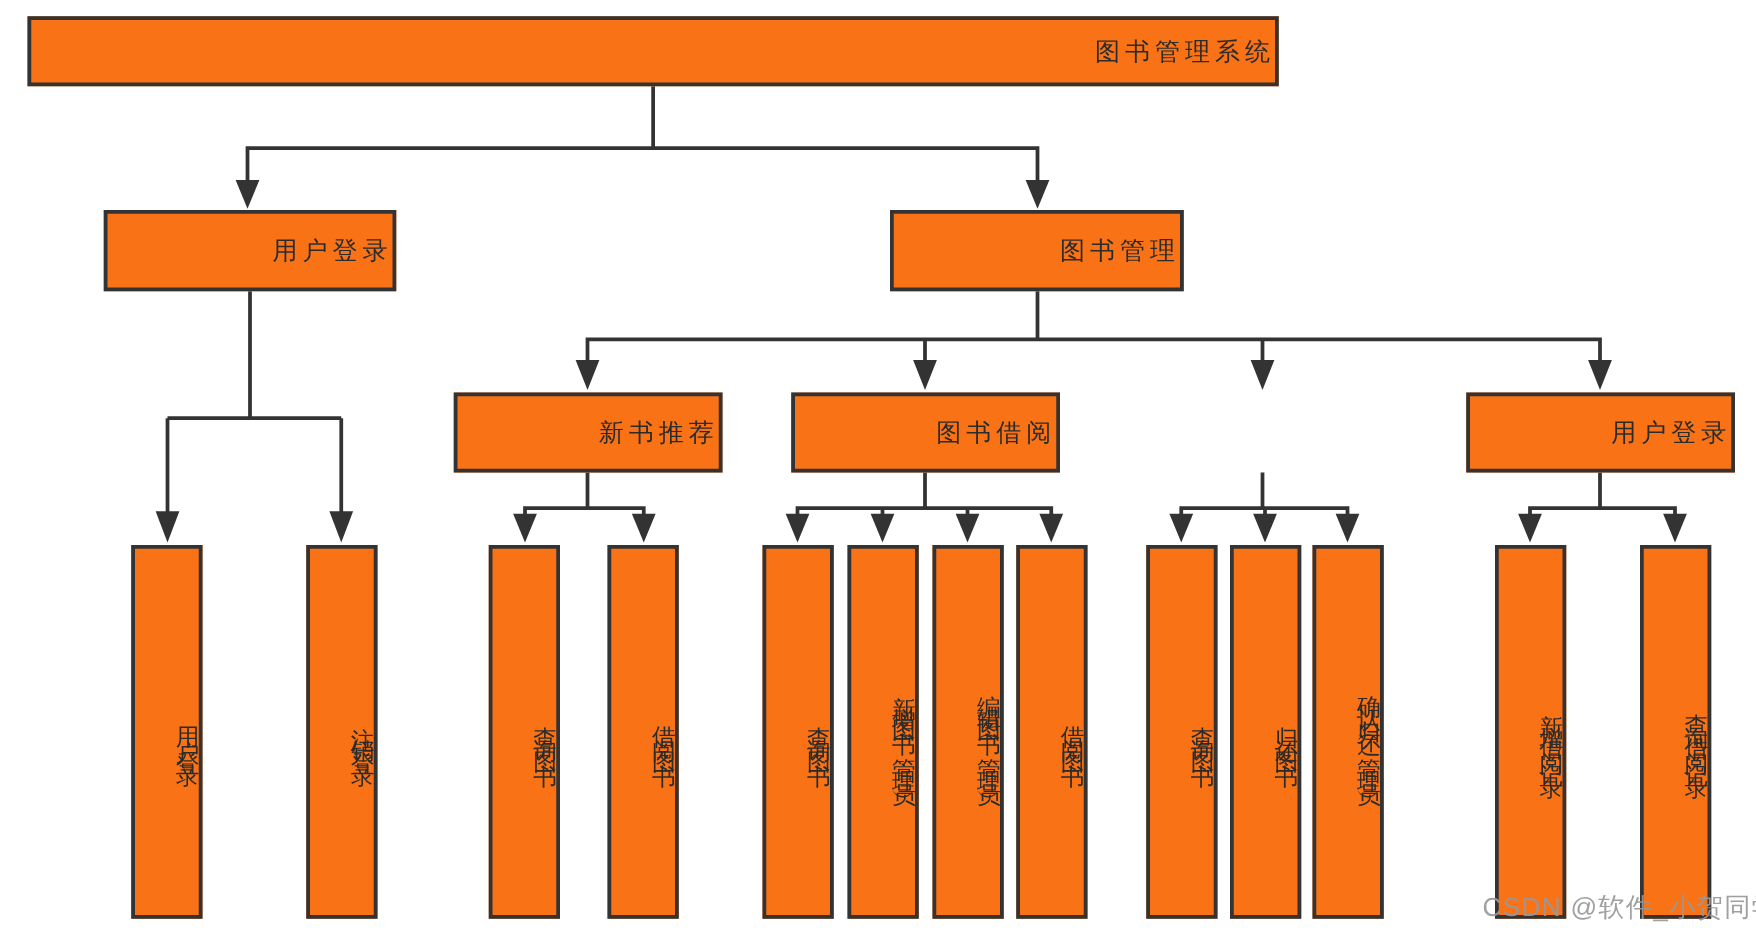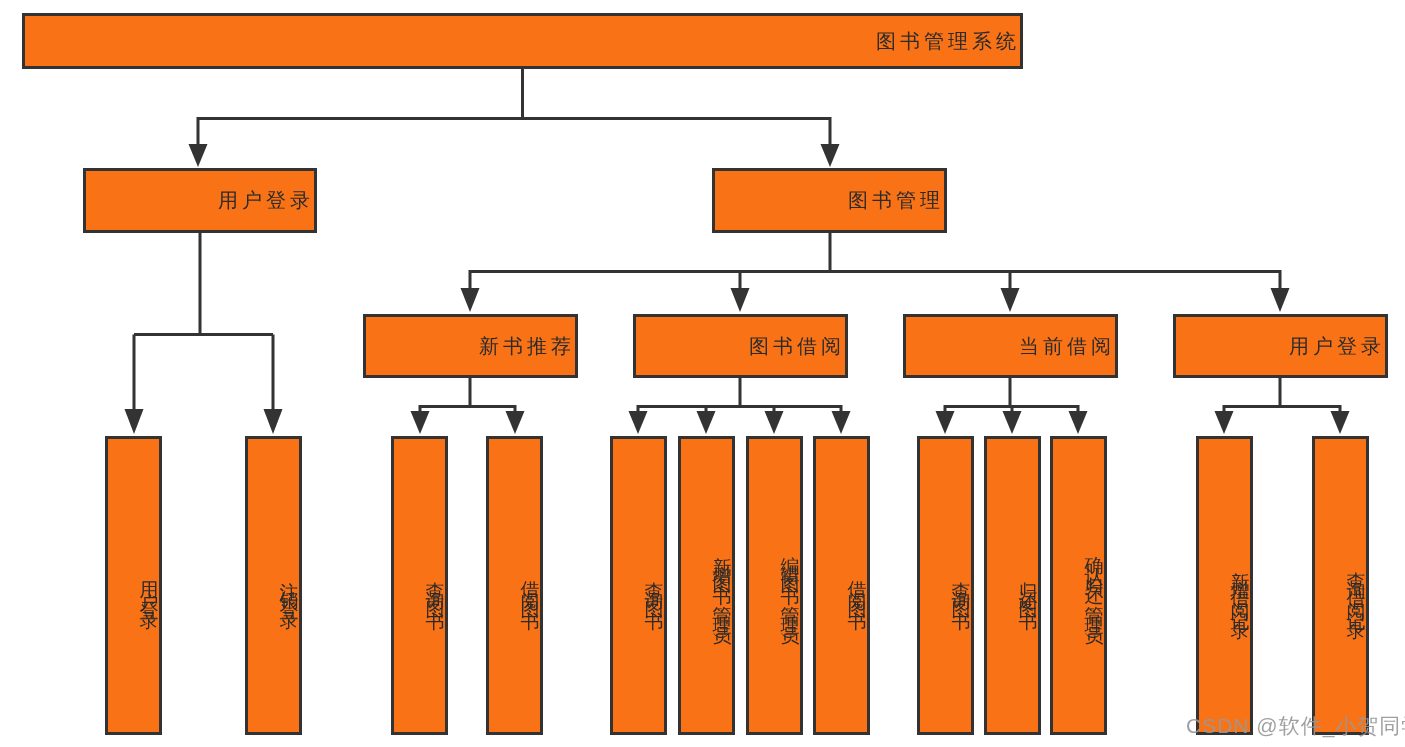--- a/index.html
+++ b/index.html
@@ -117,23 +117,20 @@
   <div class="node lv3" style="left:363px;">
     <span class="hlabel">新书推荐</span>
   </div>
 
   <div class="node lv2" style="left:712px;width:235px;">
     <span class="hlabel">图书管理</span>
   </div>
   <div class="node lv3" style="left:633px;">
     <span class="hlabel">图书借阅</span>
   </div>
-  <div class="node lv3" style="left:903px;">
-    <span class="hlabel">当前借阅</span>
-  </div>
   <div class="node lv3" style="left:1173px;">
     <span class="hlabel">用户登录</span>
   </div>
 
   <div class="node leaf" style="left:105px;">
     <span class="vtext">用户登录</span>
   </div>
   <div class="node leaf" style="left:245px;">
     <span class="vtext">注销登录</span>
   </div>

